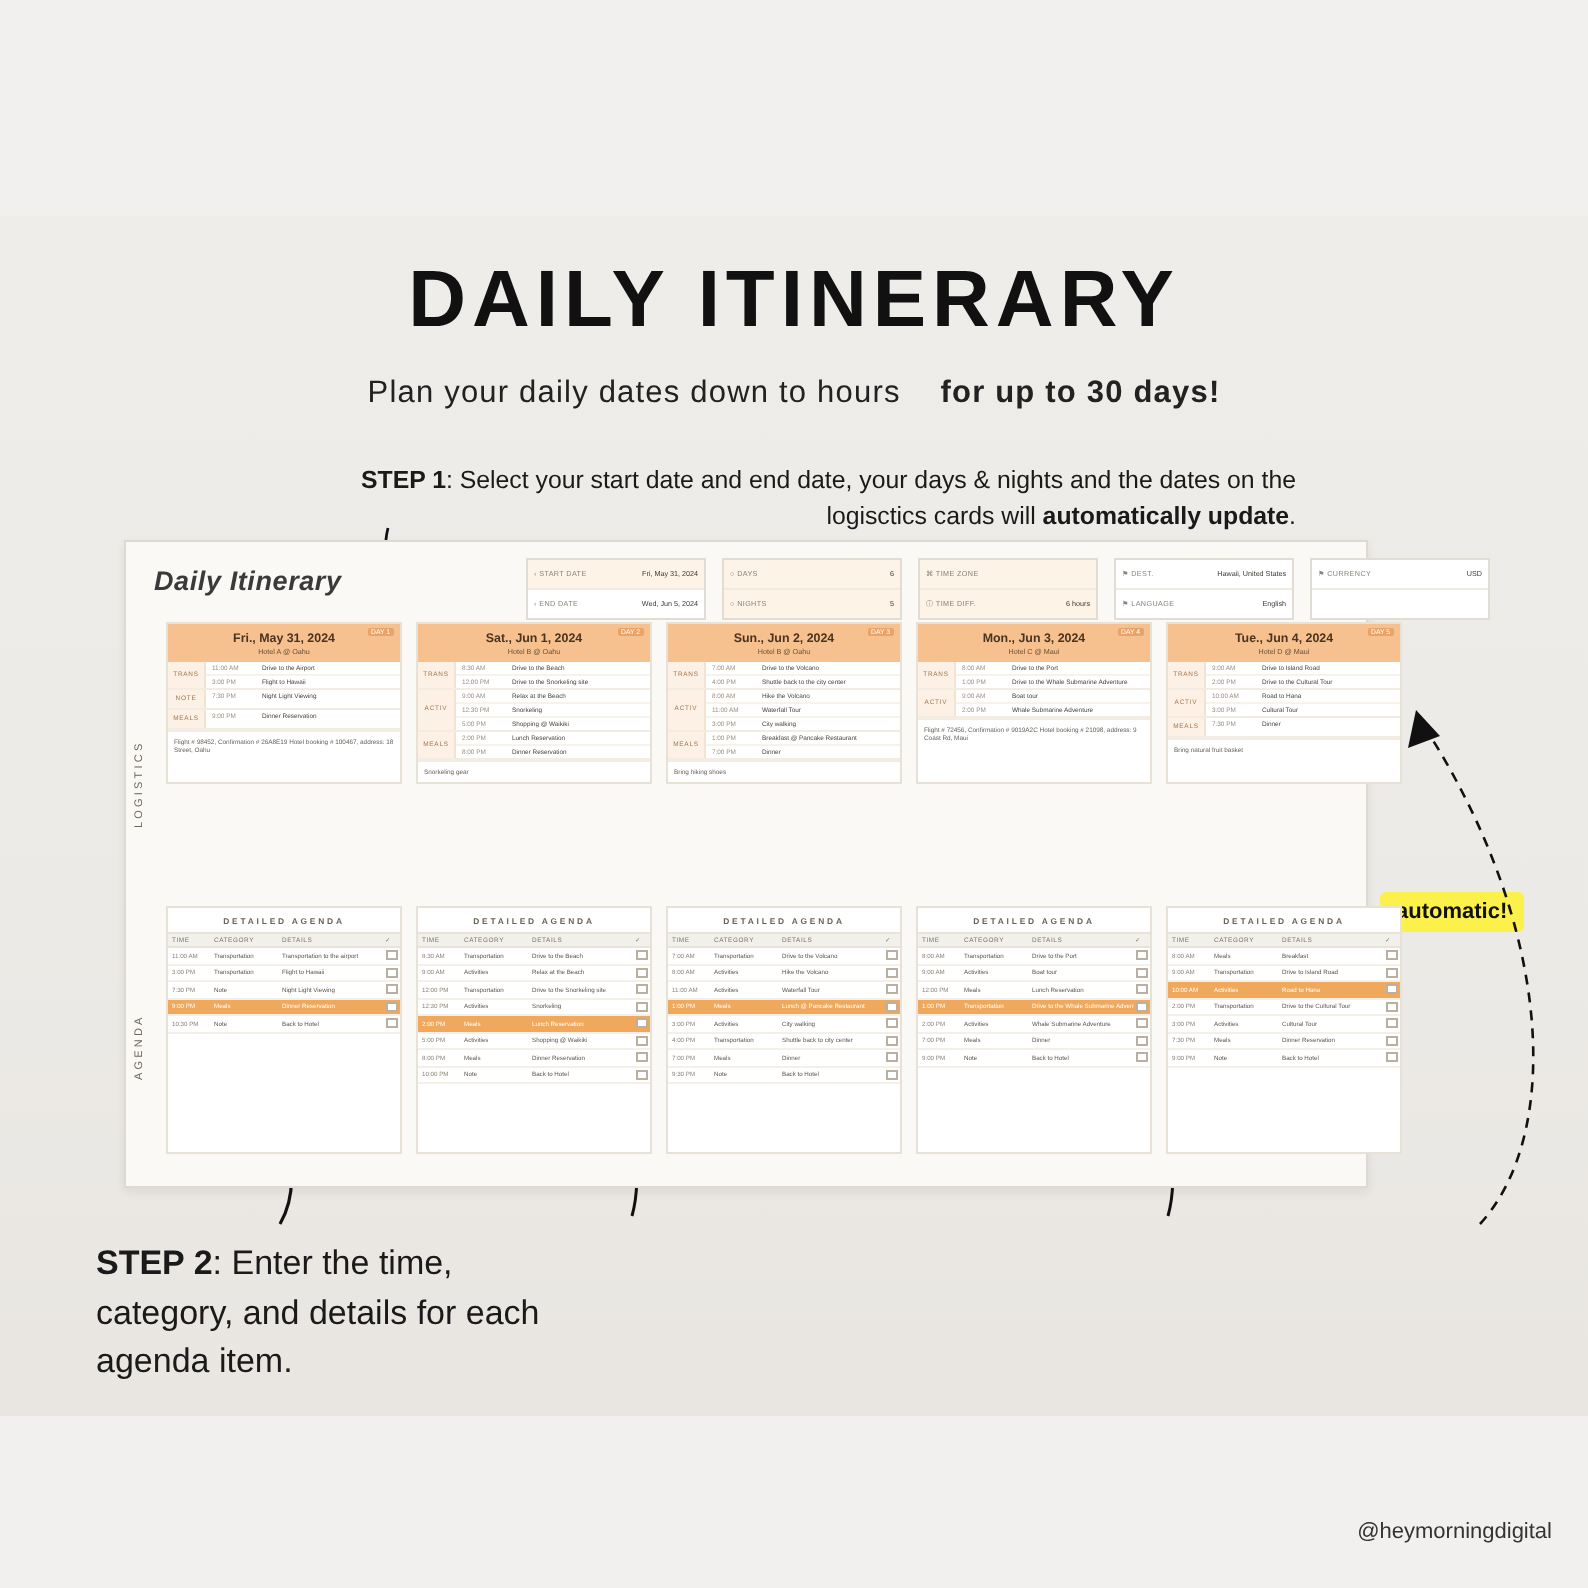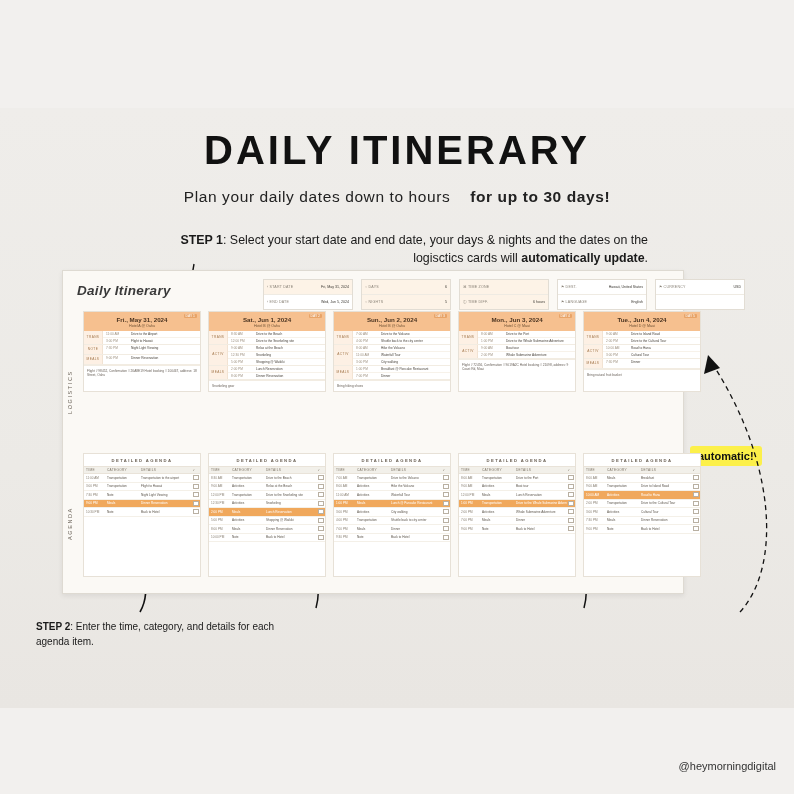--- a/index.html
+++ b/index.html
@@ -28,22 +28,22 @@
   }
   .subtitle b{font-weight:700;margin-left:15px;}
 
   
   .step1{
     position:absolute;top:232px;left:148px;width:500px;text-align:right;
     font-size:12.4px;line-height:1.45;color:#1a1a1a;
   }
   .step1 b{font-weight:700;}
   .step2{
-    position:absolute;top:620px;left:36px;width:240px;
-    font-size:10px;line-height:1.45;
+    position:absolute;top:620px;left:48px;width:240px;
+    font-size:17px;line-height:1.45;
   }
   .step2 b{font-weight:700;}
   .step3{
     position:absolute;top:612px;left:340px;width:420px;text-align:center;
     font-size:12.4px;line-height:1.5;
   }
   .step3 b{font-weight:700;}
   .handle{
     position:absolute;right:18px;bottom:22px;font-size:11px;color:#333;
   }

